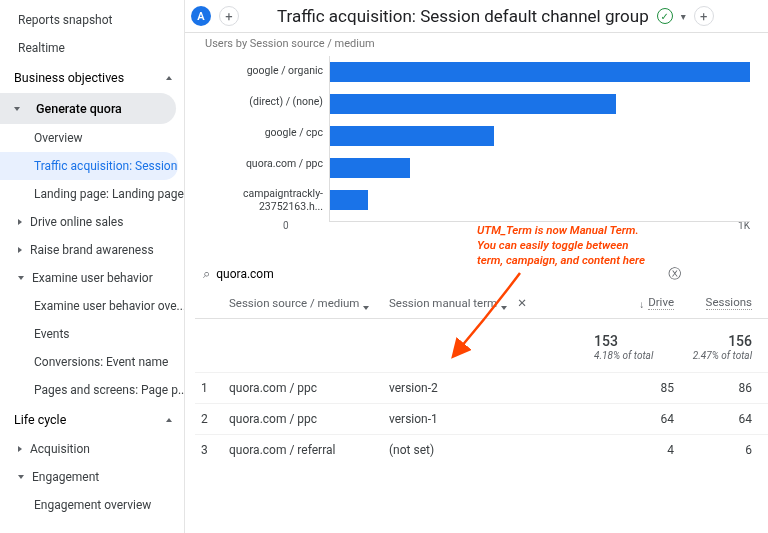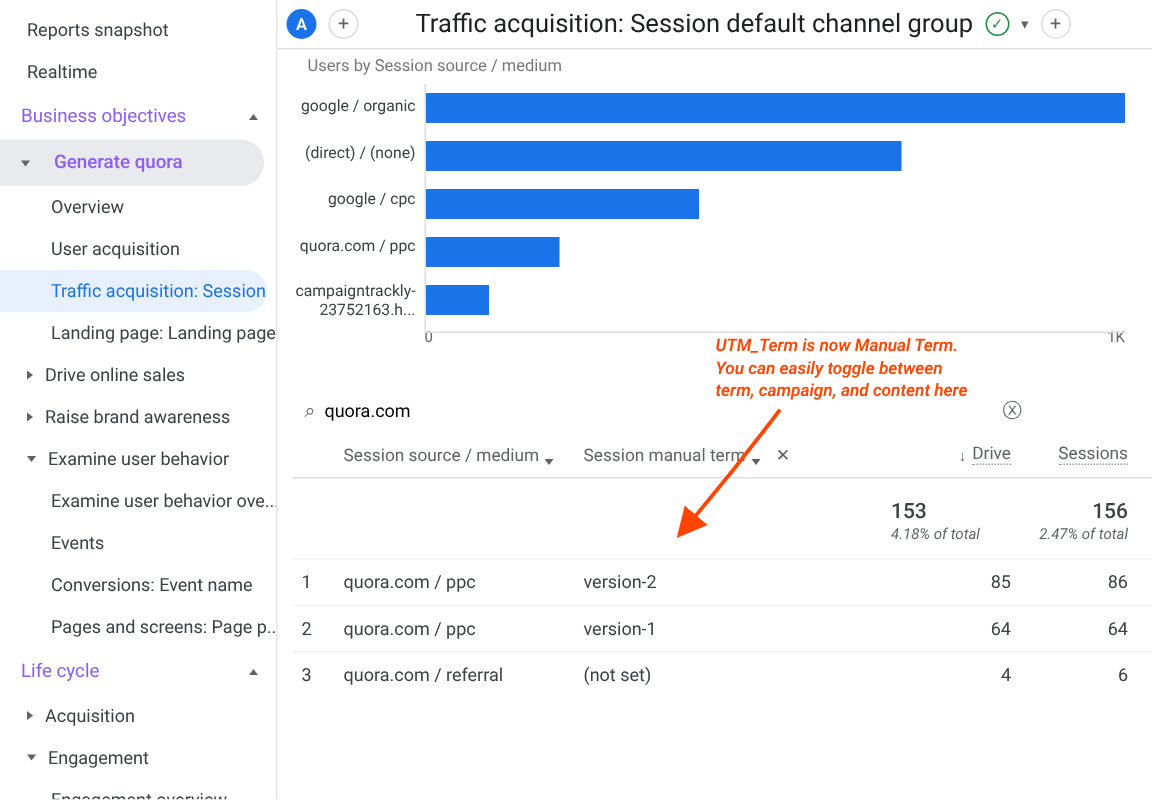--- a/index.html
+++ b/index.html
@@ -1,36 +1,36 @@
 <!DOCTYPE html>
 <html><head>
 <meta charset="utf-8">
 <style>
   * { box-sizing: border-box; margin: 0; padding: 0; font-family: -apple-system, "Segoe UI", Roboto, Arial, sans-serif; }
   body { width:768px; height:533px; overflow:hidden; background:#fff; font-size:12px; color:#3c4043; display:flex; }
   .sidebar { width:185px; flex:0 0 185px; background:#fff; border-right:1px solid #e4e4e4; padding-top:6px; padding-bottom:4px; overflow:hidden;}
   .nav-item { padding:7px 12px 7px 18px; font-size:12px; color:#3c4043; cursor:pointer; white-space:nowrap; overflow:hidden; text-overflow:ellipsis; display:flex; align-items:center;}
   .nav-caret { width:0;height:0; border-top:4px solid #5f6368; border-left:3px solid transparent; border-right:3px solid transparent; margin-right:8px; }
   .nav-caret.right { border-top:3px solid transparent; border-bottom:3px solid transparent; border-left:4px solid #5f6368; border-right:none;}
-  .nav-section { padding:8px 12px 8px 14px; font-size:12.5px; color:#8b5cf6; display:flex; align-items:center; justify-content:space-between; cursor:pointer;}
+  .nav-section { padding:8px 12px 8px 14px; font-size:12.5px; color:#000000; display:flex; align-items:center; justify-content:space-between; cursor:pointer;}
   .nav-section.active-pill { background:#e8eaed; border-radius:0 16px 16px 0; margin-right:8px; font-weight:500;}
   .nav-sub { padding-left:34px; }
   .nav-sub.sel { color:#1a73e8; background:#e8f0fe; border-radius:0 16px 16px 0; margin-right:6px;}
   .nav-sub.sel::before{content:"";}
   .nav-chev { width:0;height:0;border-left:3px solid transparent;border-right:3px solid transparent;border-bottom:4px solid #5f6368;}
   .main { flex:1; display:flex; flex-direction:column; overflow:hidden;}
   .header { display:flex; align-items:center; padding:6px 10px 6px 6px; gap:8px; border-bottom:1px solid #e0e0e0;}
   .avatar { width:20px;height:20px;border-radius:50%;background:#1a73e8;color:#fff;font-size:11px;font-weight:600;display:flex;align-items:center;justify-content:center;}
   .circ-btn { width:20px;height:20px;border-radius:50%;border:1px solid #dadce0;display:flex;align-items:center;justify-content:center;font-size:13px;color:#5f6368;cursor:pointer;}
   .title { font-size:17px; color:#202124;}
   .verified{width:16px;height:16px;border:1.5px solid #1e8e3e;border-radius:50%;display:flex;align-items:center;justify-content:center;color:#1e8e3e;font-size:10px;}
   .content{flex:1;overflow:hidden;position:relative;padding-left:10px;}
   .chart-title{font-size:11px;color:#777;padding:4px 0 2px 10px;}
   .chart{display:flex;height:170px;padding:4px 18px 0 0;}
-  .ylabels{width:88px;display:flex;flex-direction:column;justify-content:space-around;font-size:10.5px;color:#3c4043;text-align:right;padding-right:6px;}
+  .ylabels{width:88px;display:flex;flex-direction:column;justify-content:space-around;font-size:10.5px;color:#3c4043;text-align:right;padding-right:6px;margin-left:46px;}
   .ylabels div{line-height:1.15;}
   .bars{flex:1;position:relative;border-left:1px solid #ddd;}
   .bar-row{height:32px;display:flex;align-items:center;}
   .bar{height:20px;background:#1a73e8;}
   .axis-line{position:absolute;bottom:0;left:0;right:0;height:1px;background:#ddd;}
   .axis-ticks{display:flex;justify-content:space-between;font-size:10px;color:#5f6368;padding:0 0 0 88px;margin-top:-2px;padding-right:18px;}
   .anno{position:absolute;color:#ff4500;font-weight:600;font-style:italic;font-size:11.5px;line-height:1.3;}
   .arrow{position:absolute;}
   .arrow svg{overflow:visible;}
   .search-row{display:flex;align-items:center;padding:6px 16px 6px 8px;margin-top:28px;gap:6px;}
@@ -65,21 +65,20 @@
     <span class="nav-chev"></span>
   </div>
 
   <div class="nav-section active-pill">
     <span style="display:flex;align-items:center;gap:8px;">
       <span class="nav-caret"></span>
       <span>Generate quora</span>
     </span>
   </div>
   <div class="nav-item nav-sub">Overview</div>
-  <div class="nav-item nav-sub">User acquisition</div>
   <div class="nav-item nav-sub sel">Traffic acquisition: Session...</div>
   <div class="nav-item nav-sub">Landing page: Landing page</div>
 
   <div class="nav-item">
     <span class="nav-caret right"></span>
     <span>Drive online sales</span>
   </div>
   <div class="nav-item">
     <span class="nav-caret right"></span>
     <span>Raise brand awareness</span>

